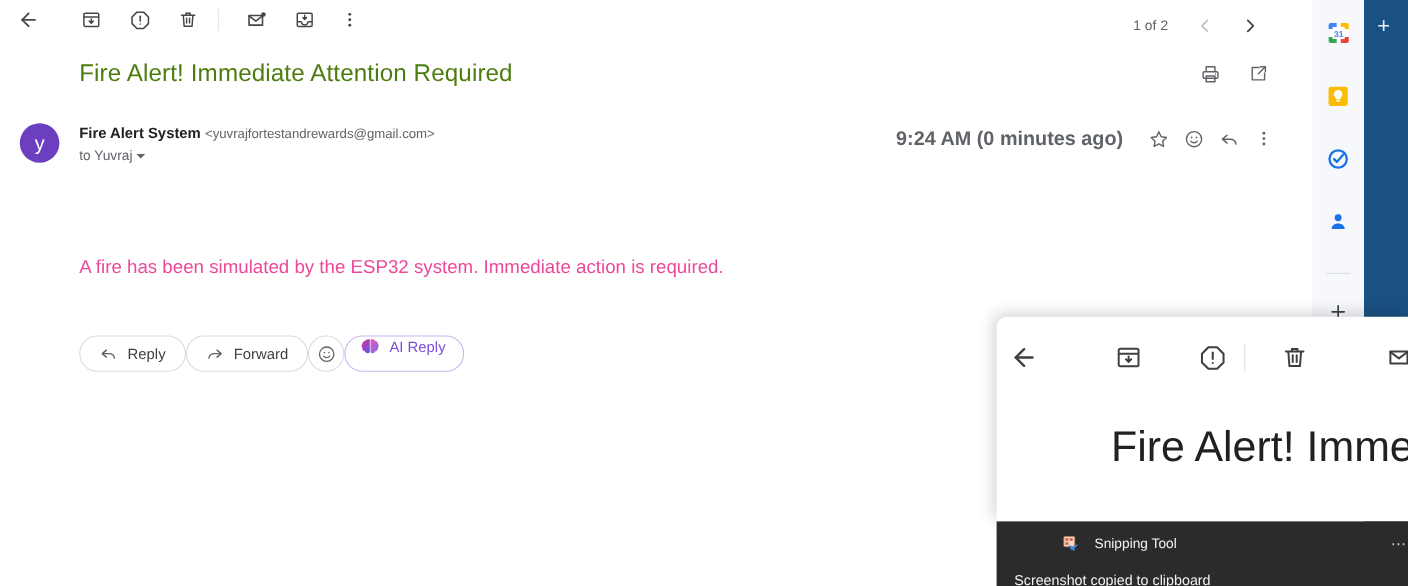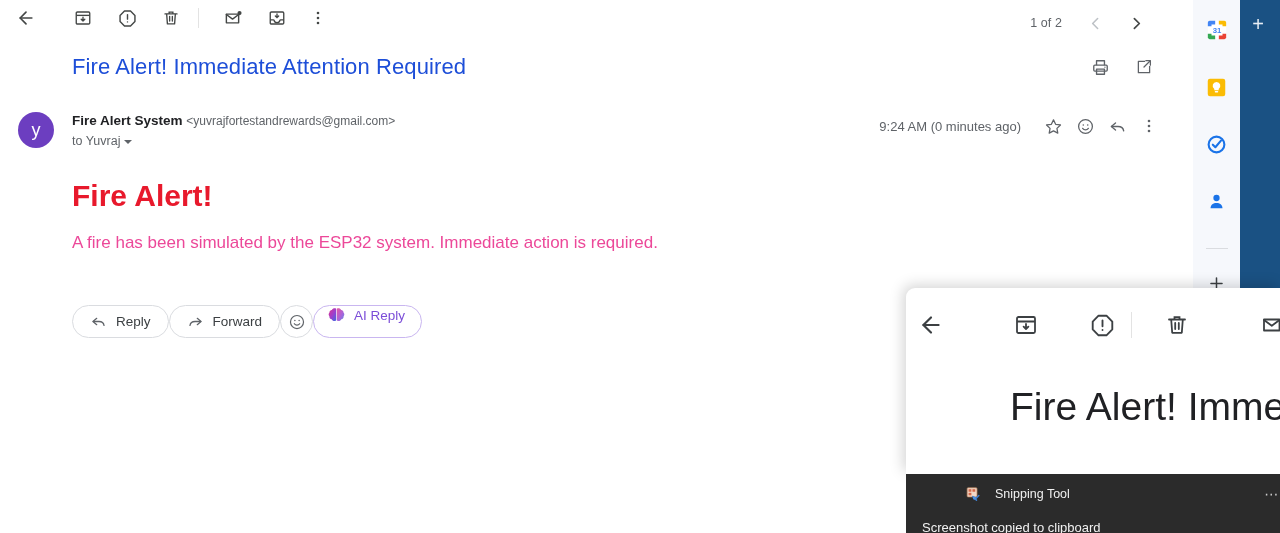--- a/index.html
+++ b/index.html
@@ -30,21 +30,21 @@
     width:30px; height:30px; display:flex; align-items:center; justify-content:center;
     border-radius:50%; cursor:pointer;
   }
   .pager-btn.disabled { color:#bdc1c6; }
   .pager-btn.enabled { color:#444746; }
 
   
   .subject-row { position:absolute; left:0; top:52px; width:1193px; height:46px; }
   .subject {
     position:absolute; left:72px; top:0;
-    font-size:22px; line-height:30px; color:#1d4ed8; font-weight:400;
+    font-size:22px; line-height:30px; color:#4d7c0f; font-weight:400;
     letter-spacing:.1px; white-space:nowrap;
   }
   .subject-actions { position:absolute; right:32px; top:-2px; display:flex; gap:10px; }
   .sa-btn { width:34px; height:34px; display:flex; align-items:center; justify-content:center;
             border-radius:50%; cursor:pointer; color:#5f6368; }
 
   
   .avatar {
     position:absolute; left:18px; top:112px; width:36px; height:36px; border-radius:50%;
     background:#6c3ec0; color:#fff; display:flex; align-items:center; justify-content:center;
@@ -52,21 +52,21 @@
   }
   .sender-block { position:absolute; left:72px; top:112px; }
   .sender-line { font-size:13.5px; line-height:18px; white-space:nowrap; }
   .sender-name { font-weight:bold; color:#202124; }
   .sender-email { color:#5f6368; font-size:12px; }
   .recipient { margin-top:4px; font-size:12.5px; color:#5f6368; display:flex; align-items:center; gap:4px; }
   .caret { width:0; height:0; border-left:4px solid transparent; border-right:4px solid transparent;
            border-top:4px solid #5f6368; margin-top:1px; cursor:pointer; }
 
   .meta-right { position:absolute; right:28px; top:110px; display:flex; align-items:center; gap:0; }
-  .meta-time { font-size:13px; color:#5f6368; white-space:nowrap; margin-right:16px; }
+  .meta-time { font-size:18px; color:#5f6368; white-space:nowrap; margin-right:16px;font-weight:bold; }
   .meta-btn { width:32px; height:32px; display:flex; align-items:center; justify-content:center;
               border-radius:50%; cursor:pointer; color:#5f6368; }
 
   
   .body-alert {
     position:absolute; left:72px; top:178px;
     font-size:30px; line-height:36px; font-weight:bold; color:#e8192c;
     font-family:"Liberation Sans", sans-serif;
   }
   .body-text {
@@ -268,21 +268,20 @@
       </div>
       <div class="meta-btn">
         <svg width="18" height="18" viewBox="0 0 24 24" fill="currentColor">
             <circle cx="12" cy="5.4" r="1.75"></circle>
             <circle cx="12" cy="12" r="1.75"></circle>
             <circle cx="12" cy="18.6" r="1.75"></circle>
           </svg>
       </div>
     </div>
 
-    <div class="body-alert">Fire Alert!</div>
     <div class="body-text">A fire has been simulated by the ESP32 system. Immediate action is required.</div>
 
     <div class="actions">
       <div class="pill">
         <svg width="17" height="17" viewBox="0 0 24 24" fill="none" stroke="#5f6368" stroke-width="1.8" stroke-linecap="round" stroke-linejoin="round">
             <path d="M9.5 7.5L4.2 12l5.3 4.5"></path>
             <path d="M4.6 12h8.1c4 0 6.6 2 7.1 5.6"></path>
           </svg>
         <span>Reply</span>
       </div>

